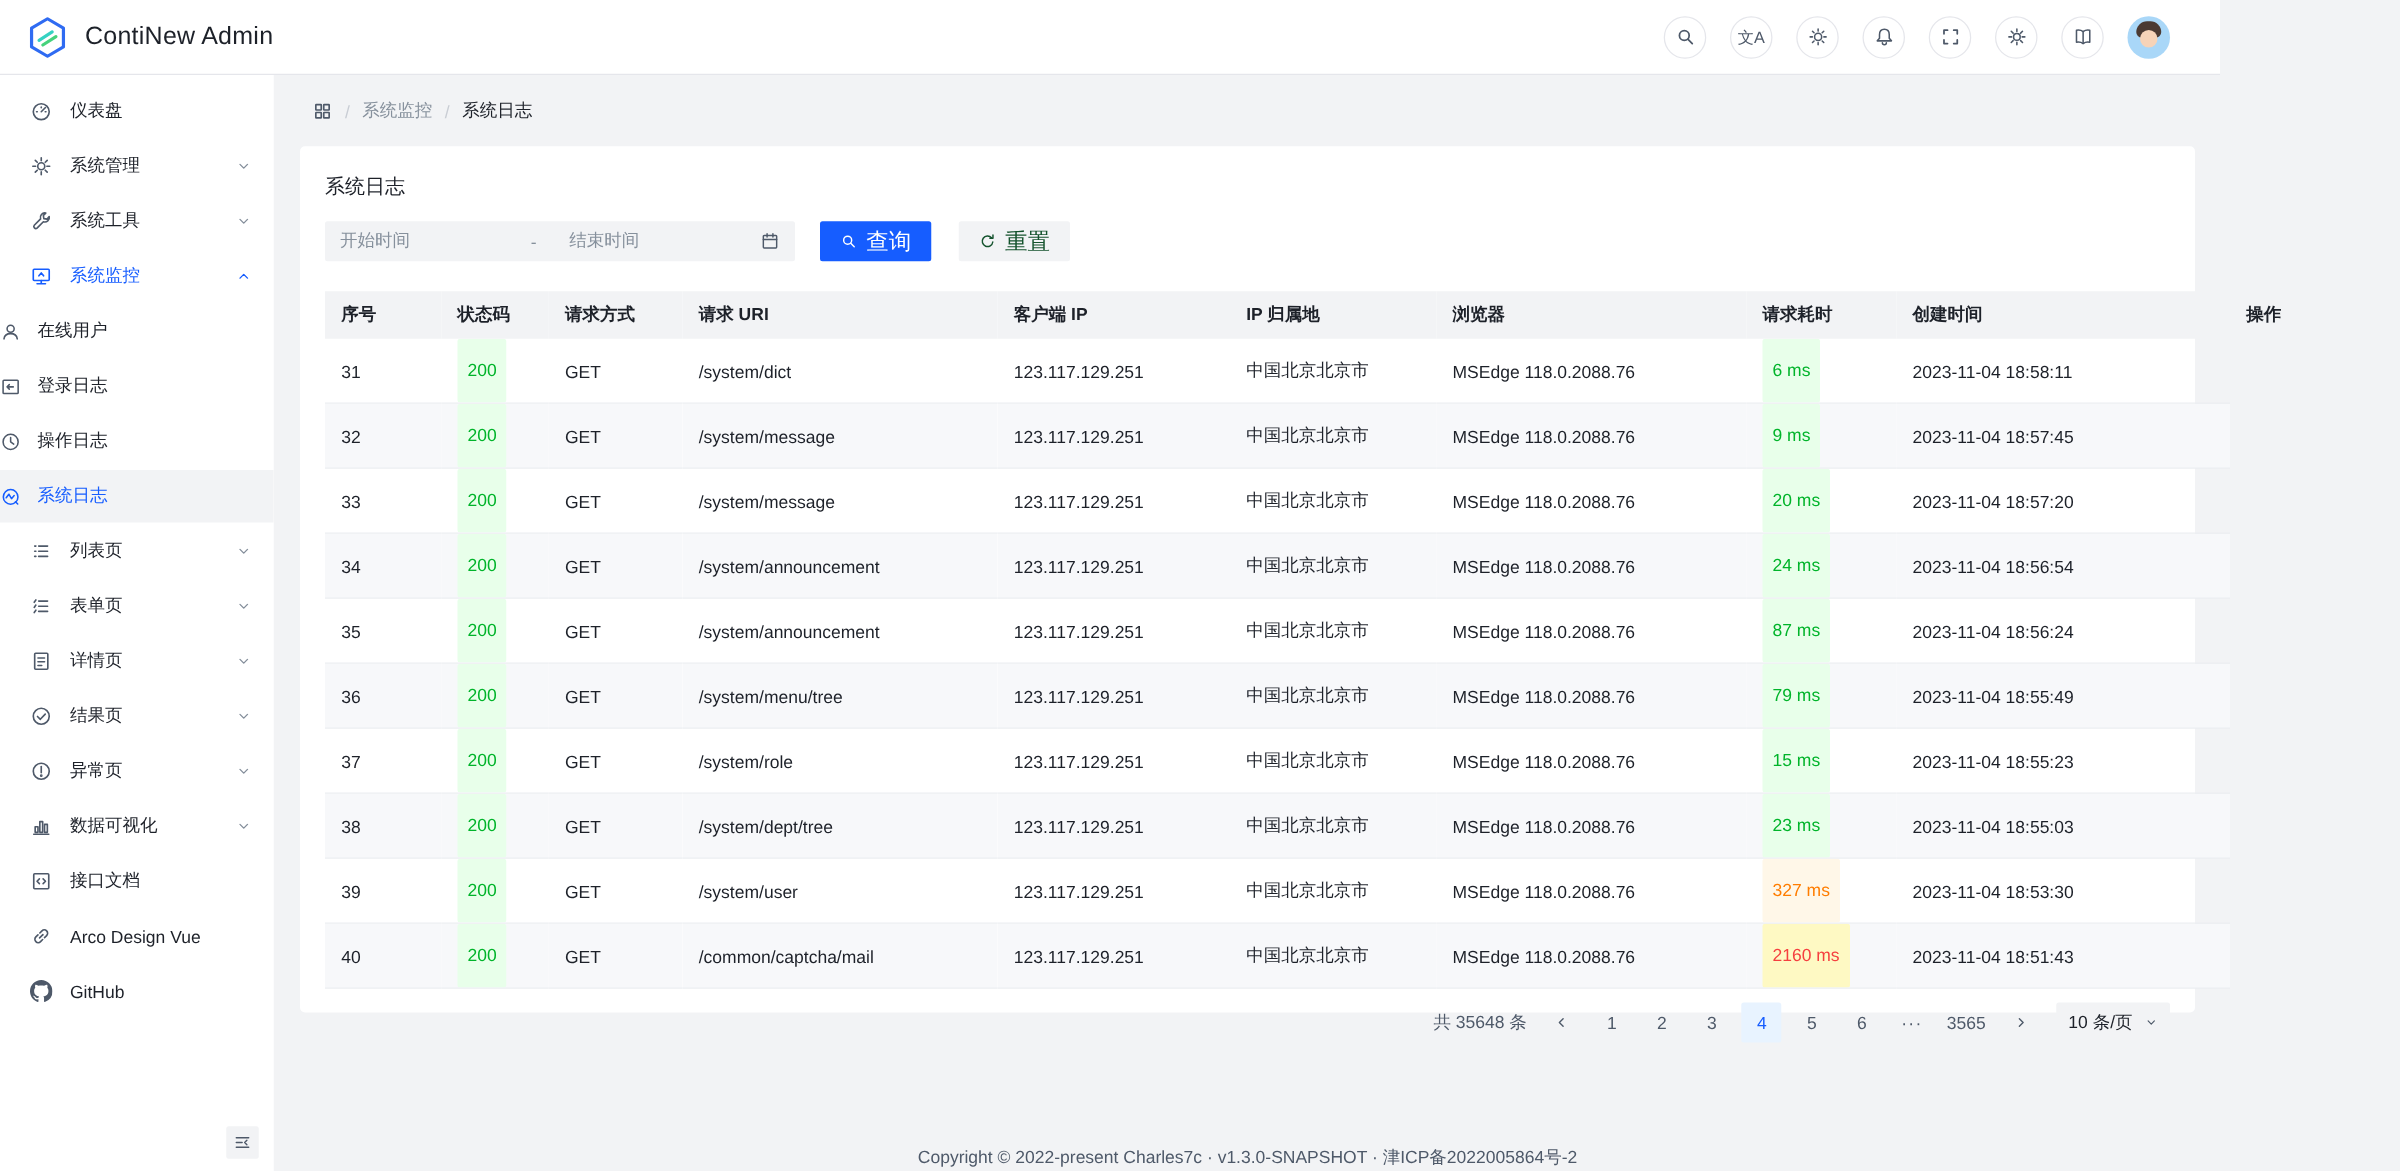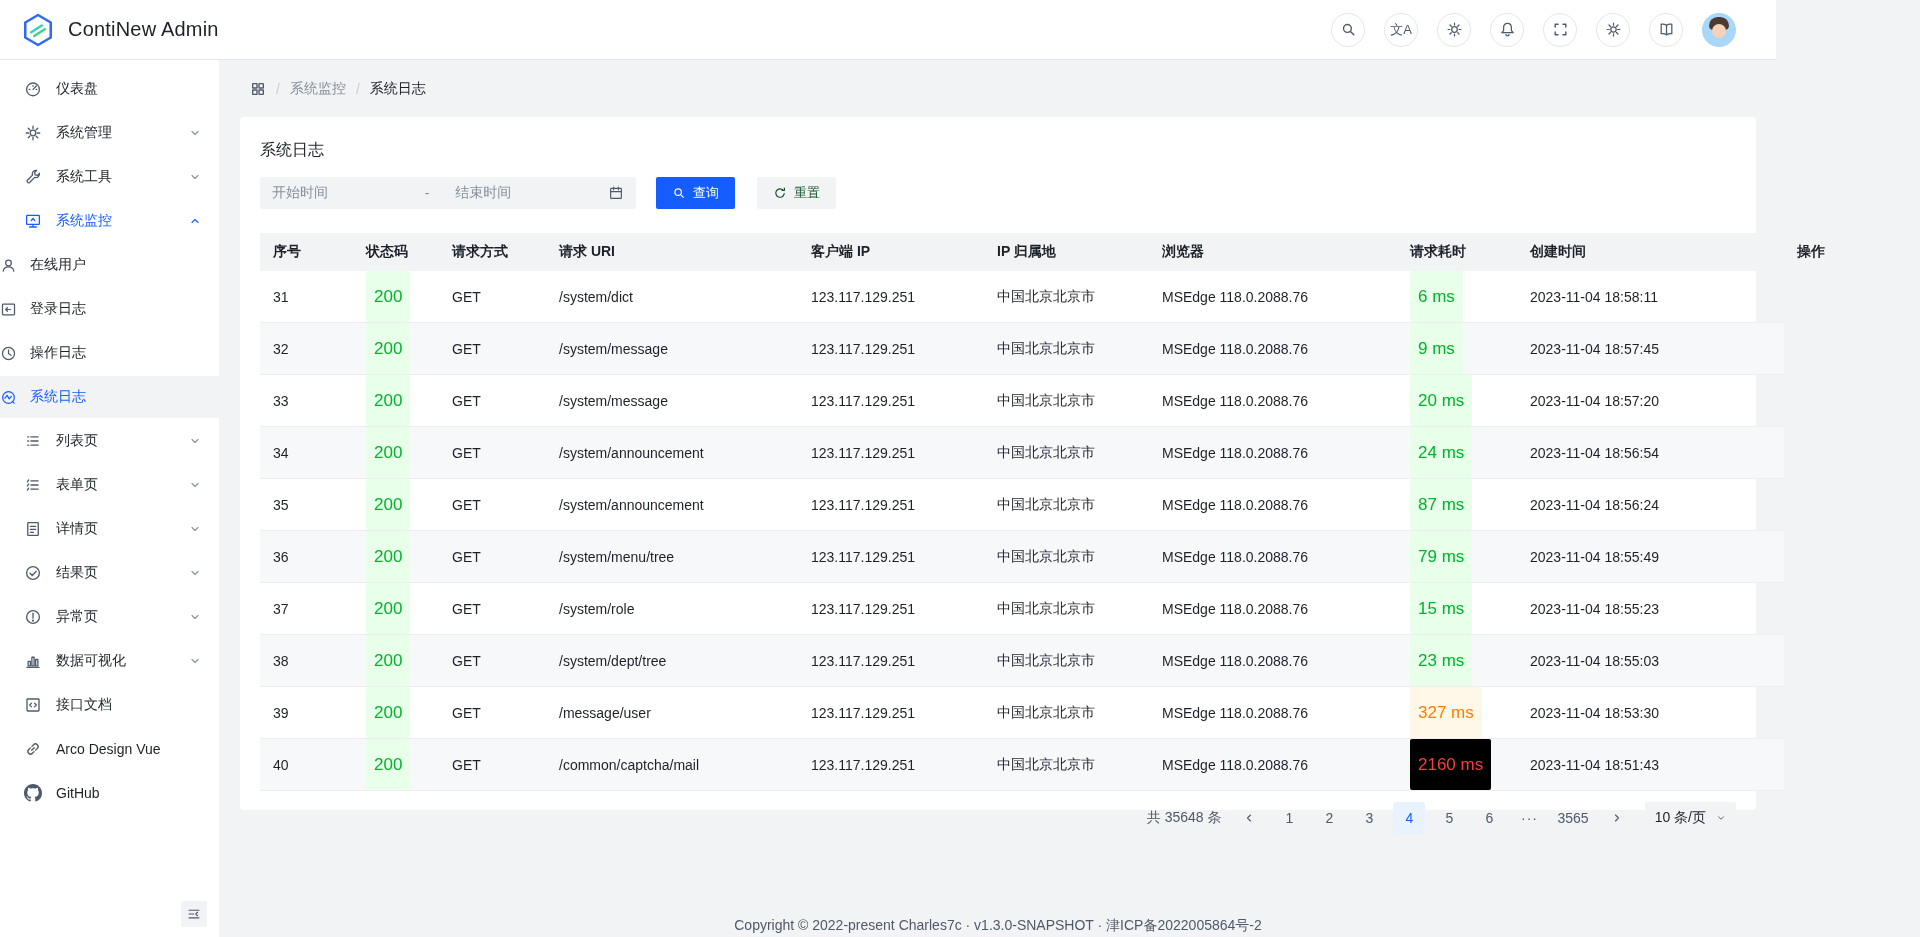--- a/index.html
+++ b/index.html
@@ -43,34 +43,34 @@
   .bc-current{color:#1d2129}
 
   
   .card{margin:0 20px;background:#fff;border-radius:4px;height:693px;padding:22px 20px 0;flex:none}
   .card-title{font-size:16px;font-weight:500;color:#1d2129;line-height:22px}
   .filter-row{margin-top:16px;display:flex;align-items:center;gap:20px}
   .range-picker{width:376px;height:32px;background:#f2f3f5;border-radius:2px;display:flex;align-items:center;padding:0 12px;cursor:pointer}
   .range-picker .ph{color:#86909c;flex:1}
   .range-picker .sep{color:#86909c;flex:none;margin:0 26px 0 0}
   .range-picker .svg-icon{width:16px;height:16px;color:#4e5969}
-  .btn{height:32px;border-radius:2px;display:inline-flex;align-items:center;justify-content:center;gap:7px;padding:0 16px;font-size:13px;cursor:pointer;border:none}
+  .btn{height:32px;border-radius:2px;display:inline-flex;align-items:center;justify-content:center;gap:7px;padding:0 16px;font-size:18px;cursor:pointer;border:none}
   .btn-primary{background:#165dff;color:#fff}
   .btn-secondary{background:#f2f3f5;color:#14532d;margin-left:2px}
   .btn .svg-icon{width:14px;height:14px}
 
   
   table{width:100%;border-collapse:collapse;margin-top:24px;table-layout:fixed}
   th{height:38px;background:#f2f3f5;font-weight:700;font-size:14px;color:#1d2129;text-align:left;padding-left:13px;white-space:nowrap}
   td{height:47px;font-size:14px;color:#1d2129;padding-left:13px;border-bottom:1px solid #eceef1;white-space:nowrap;overflow:hidden}
   tbody tr:nth-child(even){background:#f7f8fa}
-  .pill{display:inline-block;padding:17px 8px;border-radius:2px;font-size:17px;line-height:17px}
+  .pill{display:inline-block;padding:17px 8px;border-radius:2px;font-size:14px;line-height:17px}
   .pill.green{background:#e8ffea;color:#00b42a}
   .pill.orange{background:#fff7e8;color:#ff7d00}
-  .pill.red{background:#000000;color:#f53f3f}
+  .pill.red{background:#fef9c3;color:#f53f3f}
   .detail-link{display:inline-flex;align-items:center;gap:5px;color:#165dff;cursor:pointer}
   .detail-link .svg-icon{width:14px;height:14px}
 
   
   .pagination{margin-top:11px;display:flex;align-items:center;justify-content:flex-end;gap:8px}
   .pg-total{color:#4e5969;margin-right:4px}
   .pg-arrow{width:32px;height:32px;display:flex;align-items:center;justify-content:center;color:#4e5969;cursor:pointer}
   .pg-arrow .svg-icon{width:12px;height:12px}
   .pg-item{min-width:32px;height:32px;line-height:32px;text-align:center;color:#4e5969;border-radius:2px;cursor:pointer;padding:0 4px}
   .pg-item.active{background:#e8f3ff;color:#165dff}
@@ -608,21 +608,21 @@
                         <circle cx="24" cy="24" r="5.5" fill="currentColor" stroke="none"></circle>
                       </svg>
                     </span>
                     <span>详情</span>
                   </span></td>
               </tr>
               <tr>
                 <td>39</td>
                 <td><span class="pill green">200</span></td>
                 <td>GET</td>
-                <td>/message/user</td>
+                <td>/system/user</td>
                 <td>123.117.129.251</td>
                 <td>中国北京北京市</td>
                 <td>MSEdge 118.0.2088.76</td>
                 <td><span class="pill orange">327 ms</span></td>
                 <td>2023-11-04 18:53:30</td>
                 <td><span class="detail-link">
                     <span class="svg-icon">
                       <svg viewBox="0 0 48 48" fill="none" stroke="currentColor" stroke-width="3.5" stroke-linecap="round" stroke-linejoin="round">
                         <circle cx="24" cy="24" r="16"></circle>
                         <circle cx="24" cy="24" r="5.5" fill="currentColor" stroke="none"></circle>

